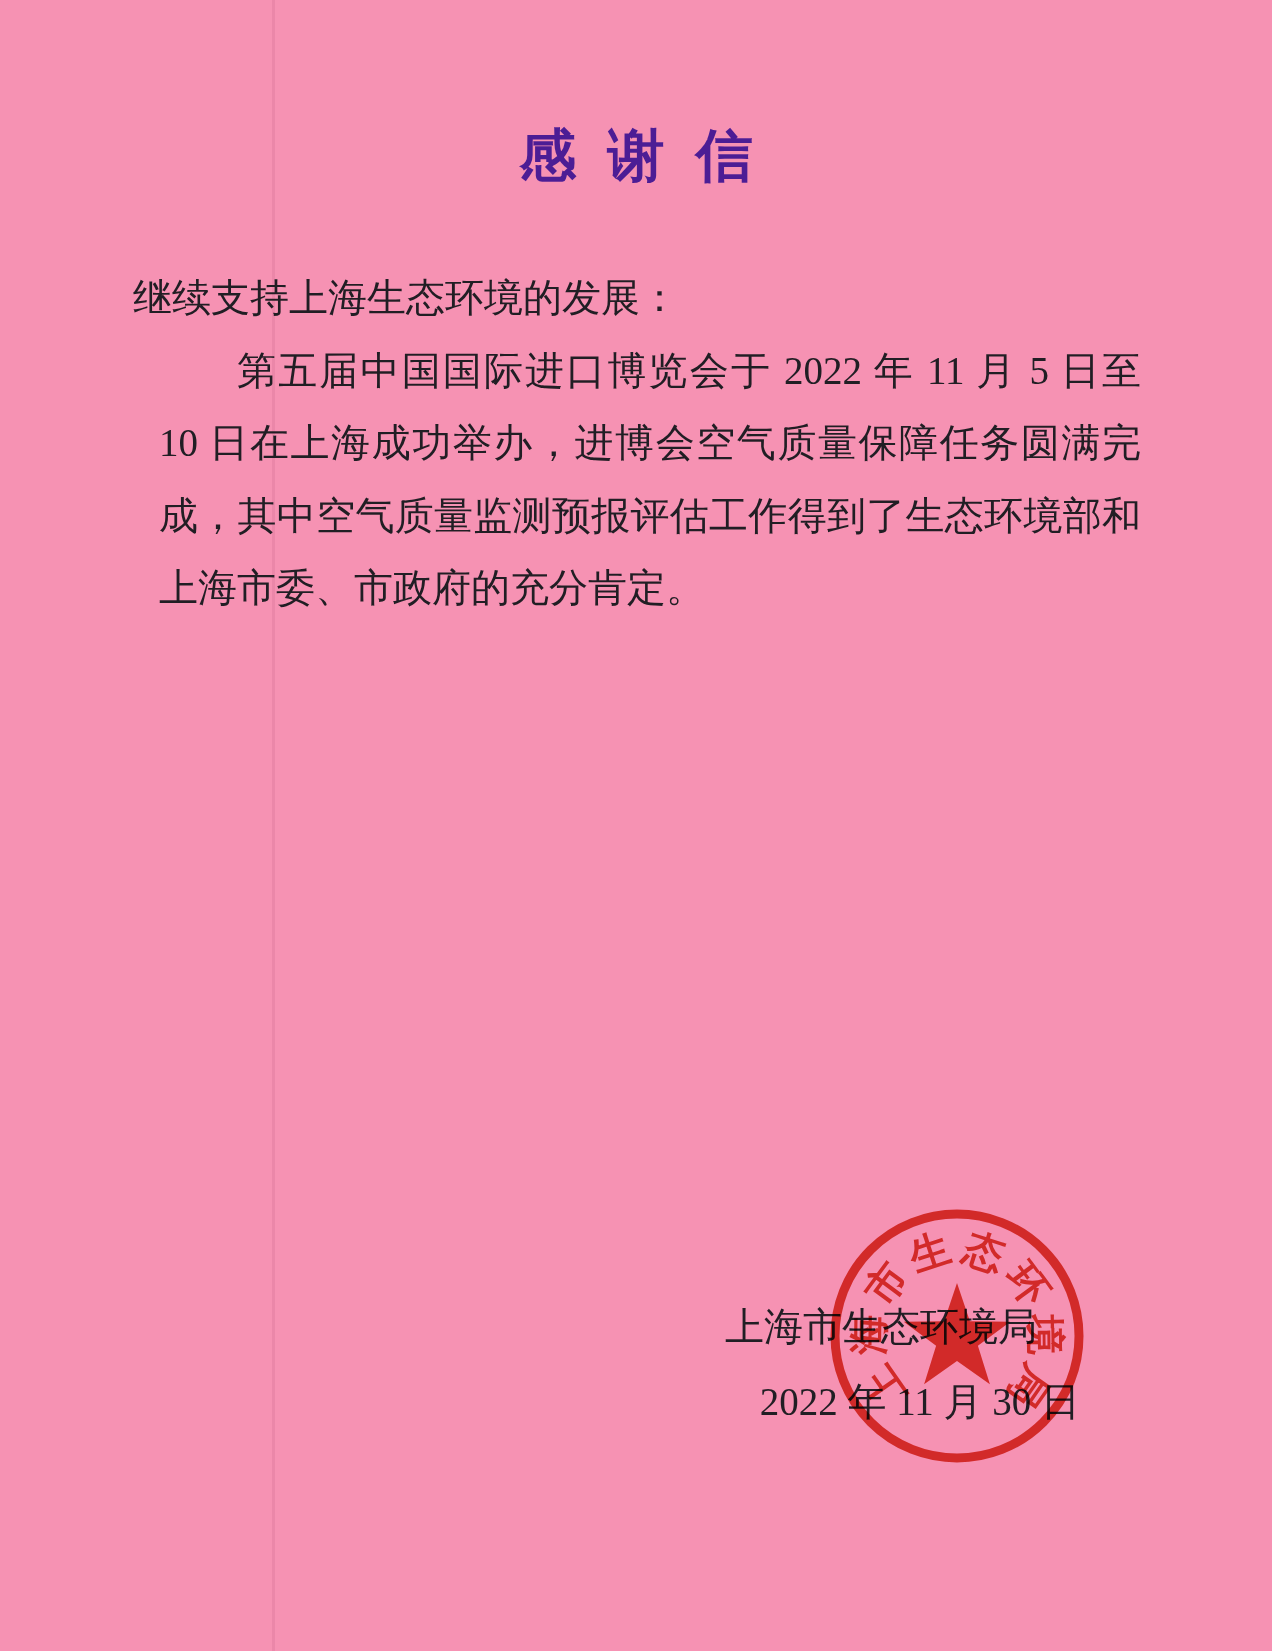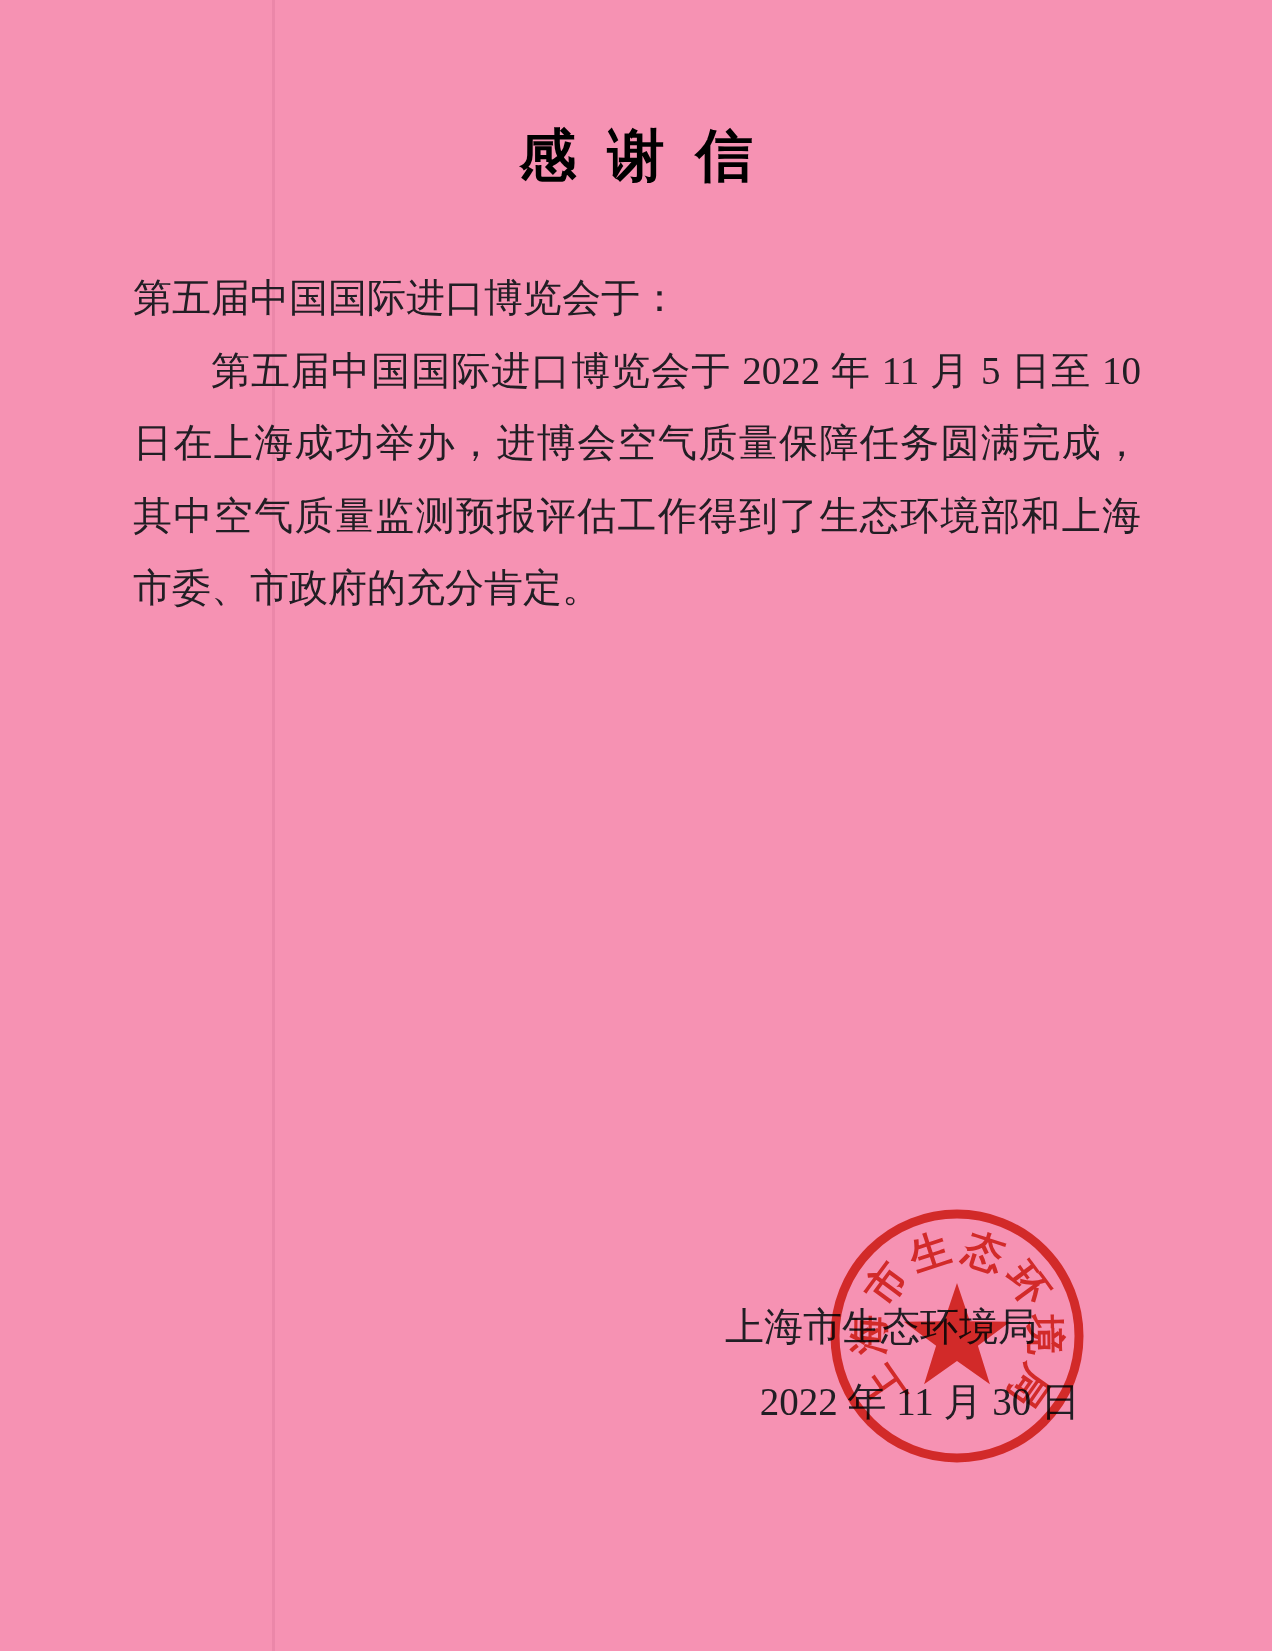--- a/index.html
+++ b/index.html
@@ -17,30 +17,30 @@
   }
   
   .fold-line {
     position:absolute; left:272px; top:0; width:3px; height:100%;
     background:rgba(190,90,125,0.18);
   }
   .title {
     position:absolute; left:0; top:118px; width:100%;
     text-align:center;
     font-size:57px; font-weight:bold;
-    color:#000000;
+    color:#4c1d95;
   }
   .title span { letter-spacing:0.55em; margin-right:-0.55em; }
   .body-text {
     position:absolute; left:133px; top:262px; width:1008px;
     font-size:39px; line-height:72.5px;
     text-align:justify;
   }
   .body-text p { margin:0; }
-  .body-text p.indent { text-indent:2em; }
+  .body-text p.indent { text-indent:2em;margin-left:26px; }
   .signature {
     position:absolute; top:1300px; right:235px;
     font-size:39px; white-space:nowrap;
     color:#211e24;
   }
   .sign-date {
     position:absolute; top:1375px; right:192px;
     font-size:39px; white-space:nowrap;
     color:#211e24;
   }
@@ -62,21 +62,21 @@
 
 <div class="page">
 
   <div class="fold-line"></div>
 
   <div class="title">
     <span>感谢信</span>
   </div>
 
   <div class="body-text">
-    <p>第五届中国国际进口博览会于：</p>
+    <p>继续支持上海生态环境的发展：</p>
     <p class="indent">第五届中国国际进口博览会于 2022 年 11 月 5 日至 10 日在上海成功举办，进博会空气质量保障任务圆满完成，其中空气质量监测预报评估工作得到了生态环境部和上海市委、市政府的充分肯定。</p>
   </div>
 
   <div class="signature">上海市生态环境局</div>
   <div class="sign-date">2022 年 11 月 30 日</div>
 
   <div class="seal">
     <svg viewBox="0 0 280 280" xmlns="http://www.w3.org/2000/svg">
       <circle cx="140" cy="140" r="122" fill="none" stroke-width="9" stroke="#d83a2b"></circle>
       <polygon id="seal-star" points="140.0,87.0 152.9,125.2 193.3,125.7 160.9,149.8 172.9,188.3 140.0,165.0 107.1,188.3 119.1,149.8 86.7,125.7 127.1,125.2" fill="#d83a2b"></polygon>

